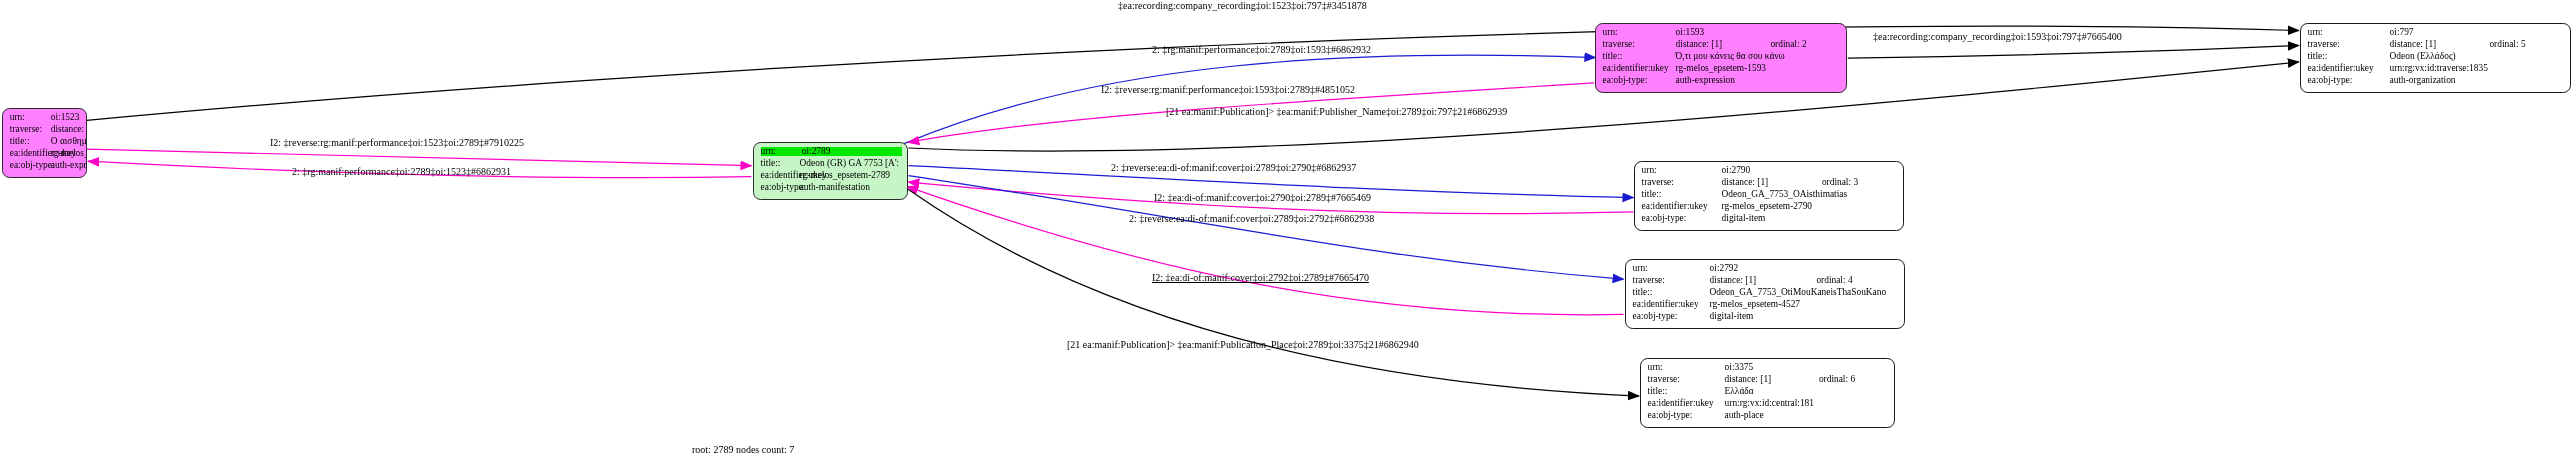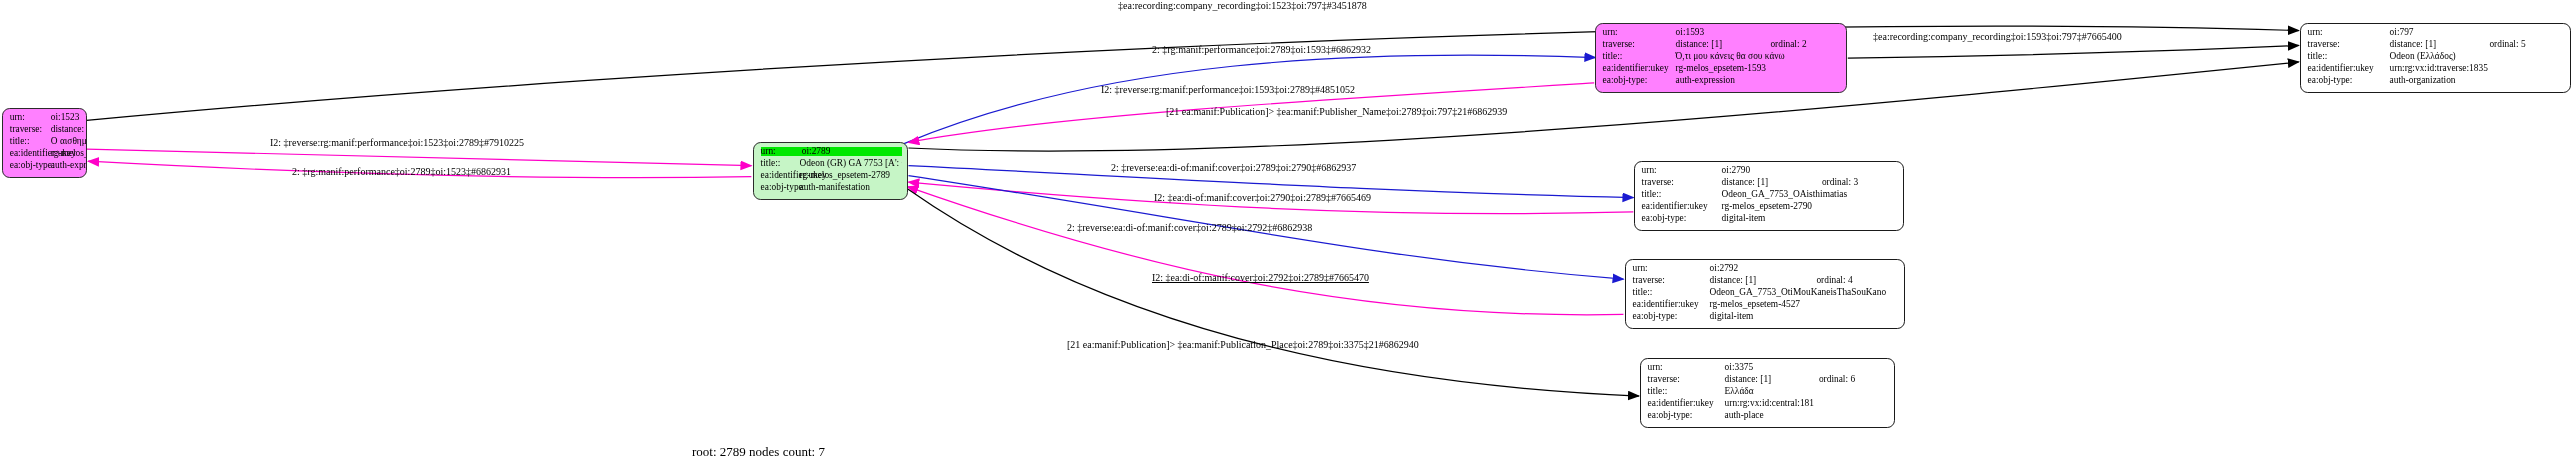--- a/index.html
+++ b/index.html
@@ -61,21 +61,21 @@
   .edge-label {
     position: absolute;
     font-size: 10px;
     line-height: 1;
     white-space: nowrap;
     color: #000000;
     background: transparent;
   }
   .footer-label {
     position: absolute;
-    font-size: 13px;
+    font-size: 10px;
     line-height: 1;
     white-space: nowrap;
   }
 </style>
 </head>
 <body>
 
 <div id="canvas">
 
   <svg id="edge-layer" viewBox="0 0 4673 839" xmlns="http://www.w3.org/2000/svg">
@@ -290,21 +290,21 @@
   <div class="edge-label" style="left:1166px; top:107px;">[21 ea:manif:Publication]&gt; ‡ea:manif:Publisher_Name‡oi:2789‡oi:797‡21#6862939</div>
 
   <div class="edge-label" style="left:270px; top:138px;">I2: ‡reverse:rg:manif:performance‡oi:1523‡oi:2789‡#7910225</div>
 
   <div class="edge-label" style="left:292px; top:167px;">2: ‡rg:manif:performance‡oi:2789‡oi:1523‡#6862931</div>
 
   <div class="edge-label" style="left:1092px; top:163px;margin-left:19px;">2: ‡reverse:ea:di-of:manif:cover‡oi:2789‡oi:2790‡#6862937</div>
 
   <div class="edge-label" style="left:1154px; top:193px;">I2: ‡ea:di-of:manif:cover‡oi:2790‡oi:2789‡#7665469</div>
 
-  <div class="edge-label" style="left:1067px; top:214px;margin-top:9px;">2: ‡reverse:ea:di-of:manif:cover‡oi:2789‡oi:2792‡#6862938</div>
+  <div class="edge-label" style="left:1129px; top:214px;">2: ‡reverse:ea:di-of:manif:cover‡oi:2789‡oi:2792‡#6862938</div>
 
   <div class="edge-label" style="left:1152px; top:273px;text-decoration:underline;">I2: ‡ea:di-of:manif:cover‡oi:2792‡oi:2789‡#7665470</div>
 
   <div class="edge-label" style="left:1067px; top:340px;">[21 ea:manif:Publication]&gt; ‡ea:manif:Publication_Place‡oi:2789‡oi:3375‡21#6862940</div>
 
   <div class="footer-label" style="left:692px; top:445px;">root: 2789 nodes count: 7</div>
 
 </div>
 
 

